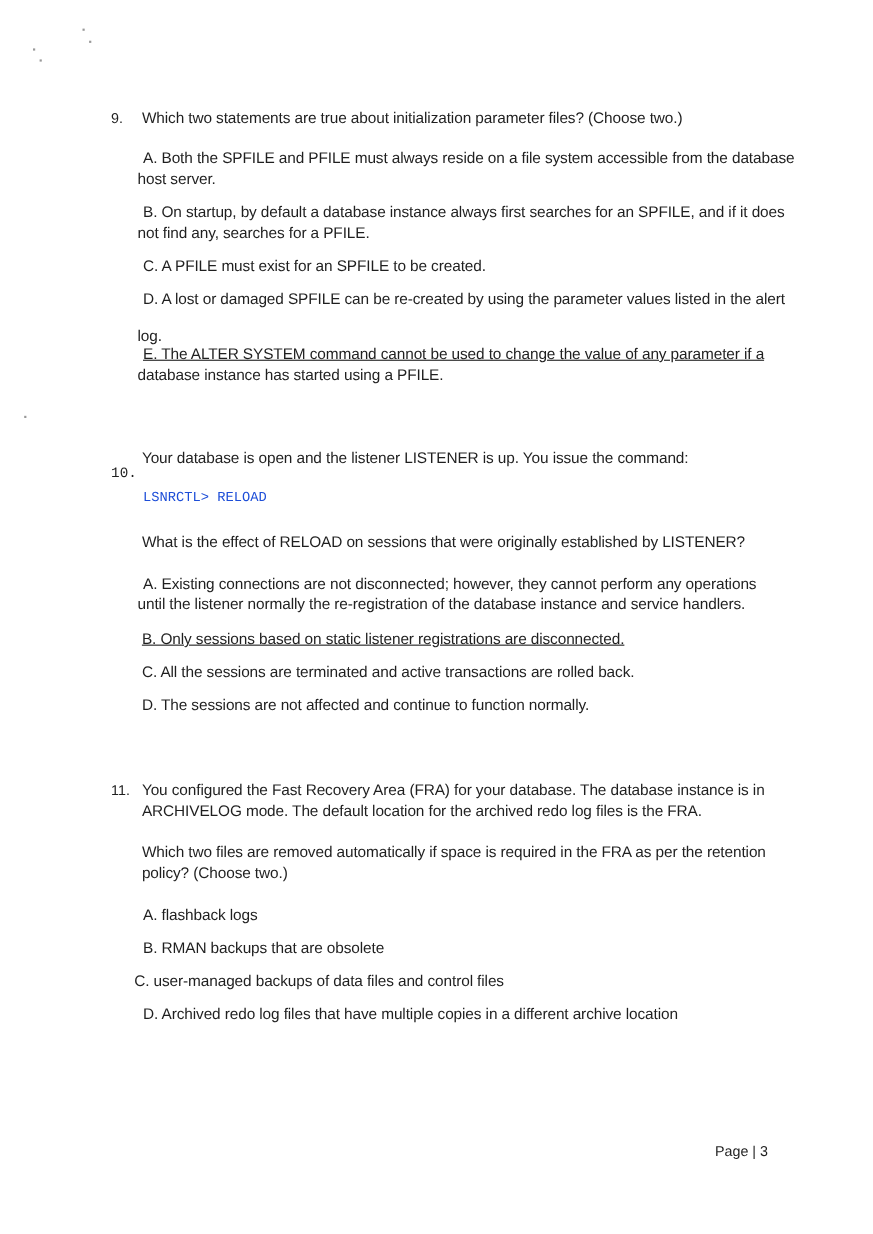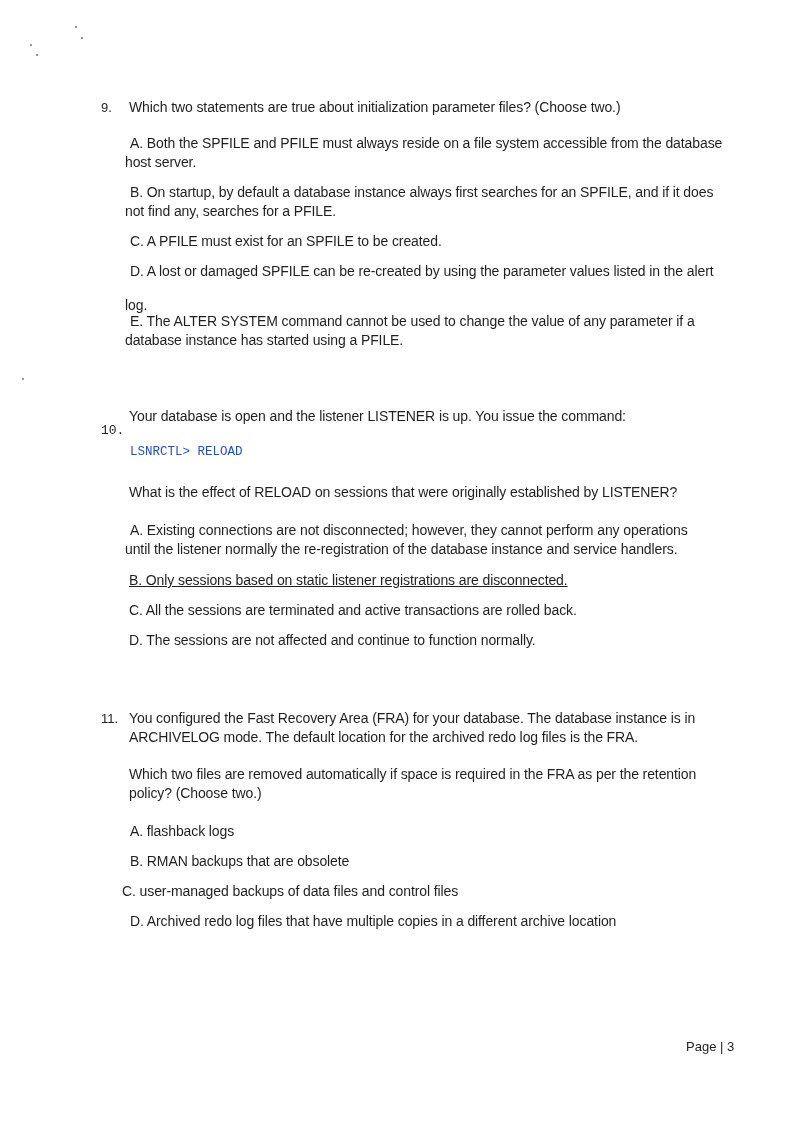--- a/index.html
+++ b/index.html
@@ -3,21 +3,21 @@
 <meta charset="utf-8">
 <style>
   html, body { margin:0; padding:0; background:#ffffff; }
   body { width:794px; height:1122px; position:relative; overflow:hidden;
          font-family:"Liberation Sans", sans-serif; color:#222; }
   .page { position:absolute; left:0; top:0; width:794px; height:1122px; background:#fff; }
   .txt { position:absolute; font-size:14px; line-height:19px; letter-spacing:-0.1px; color:#1f1f1f; }
   .qnum { position:absolute; font-size:13px; line-height:19px; color:#1f1f1f; }
   .mono { position:absolute; font-family:"Liberation Mono", monospace; font-size:12.5px; color:#1d4ed8; }
   .speck { position:absolute; width:2px; height:2px; background:#999; }
-  .footer { position:absolute; font-size:13px; color:#1f1f1f;margin-left:36px; }
+  .footer { position:absolute; font-size:13px; color:#1f1f1f; }
 </style>
 </head>
 <body>
 
 <div class="page">
 
   <div class="speck" style="left:75px;top:26px;"></div>
   <div class="speck" style="left:81px;top:37px;"></div>
   <div class="speck" style="left:30px;top:44px;"></div>
   <div class="speck" style="left:36px;top:54px;"></div>
@@ -31,21 +31,21 @@
     <span class="txt" style="left:125px;top:153px;">host server.</span>
 
     <span class="txt" style="left:130px;top:183px;">B. On startup, by default a database instance always first searches for an SPFILE, and if it does</span>
     <span class="txt" style="left:125px;top:202px;">not find any, searches for a PFILE.</span>
 
     <span class="txt" style="left:130px;top:232px;">C. A PFILE must exist for an SPFILE to be created.</span>
 
     <span class="txt" style="left:130px;top:262px;">D. A lost or damaged SPFILE can be re-created by using the parameter values listed in the alert</span>
     <span class="txt" style="left:125px;top:281px;margin-top:15px;">log.</span>
 
-    <span class="txt" style="left:130px;top:312px;">E. The ALTER SYSTEM command cannot be used to change the value of any parameter if a</span>
+    <span class="txt" style="left:130px;top:312px;text-decoration:underline;">E. The ALTER SYSTEM command cannot be used to change the value of any parameter if a</span>
     <span class="txt" style="left:125px;top:331px;">database instance has started using a PFILE.</span>
   </div>
 
   <div>
     <span class="qnum" style="left:101px;top:421px;font-family:Liberation Mono, monospace;">10.</span>
     <span class="txt" style="left:129px;top:407px;">Your database is open and the listener LISTENER is up. You issue the command:</span>
 
     <span class="mono" style="left:130px;top:445px;">LSNRCTL&gt; RELOAD</span>
 
     <span class="txt" style="left:129px;top:483px;">What is the effect of RELOAD on sessions that were originally established by LISTENER?</span>

